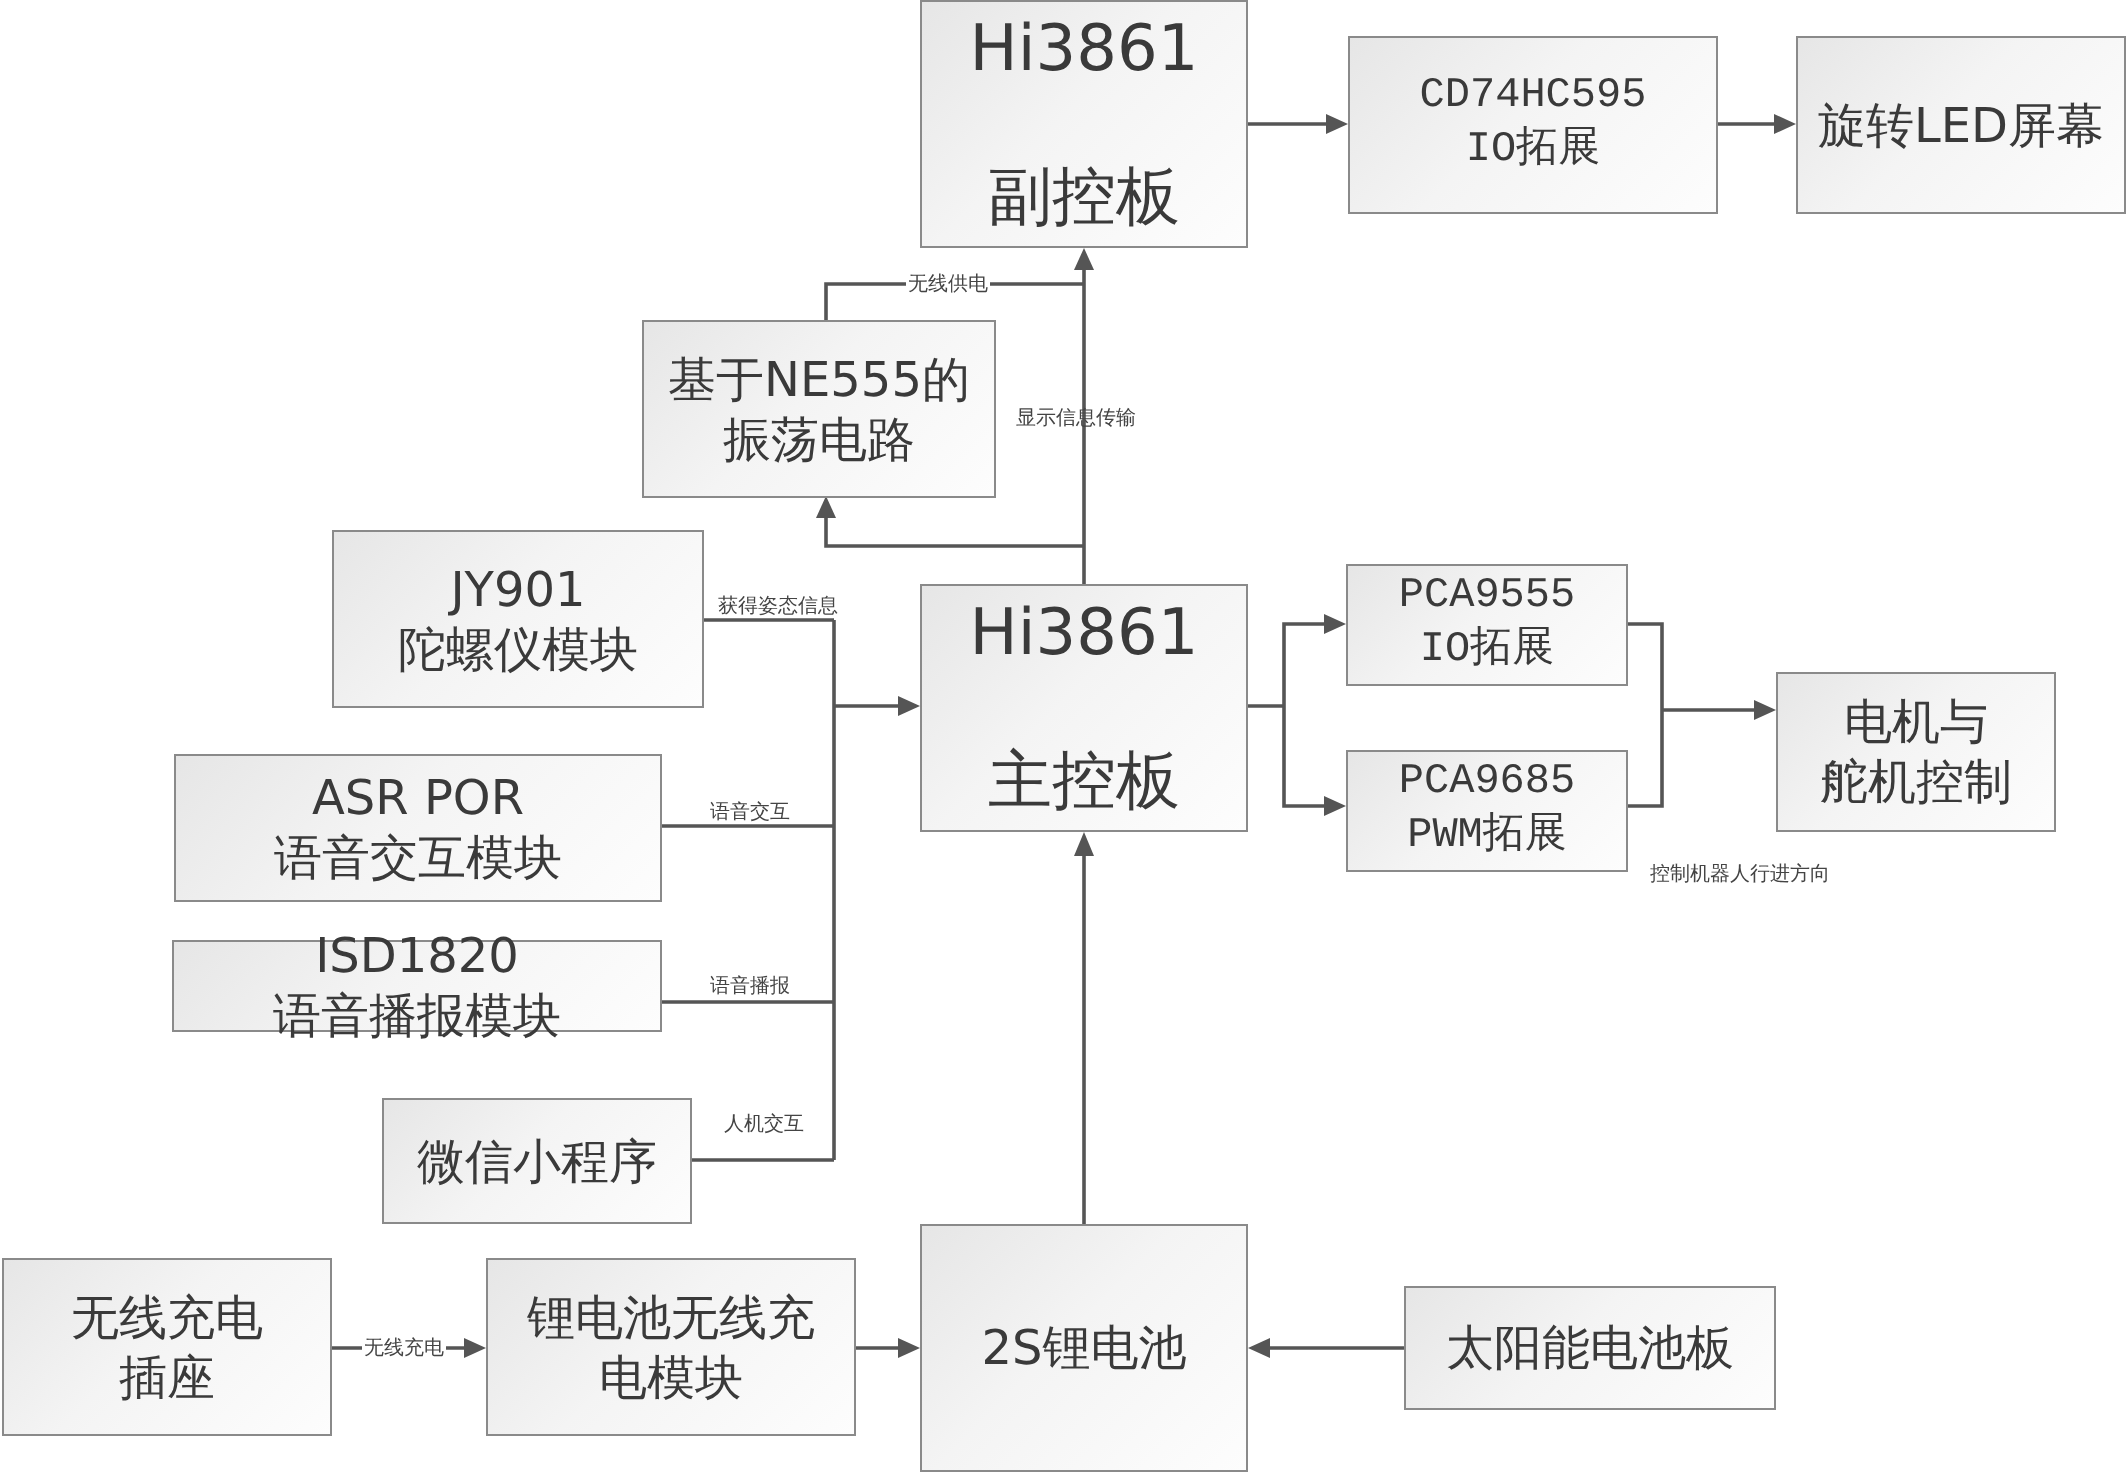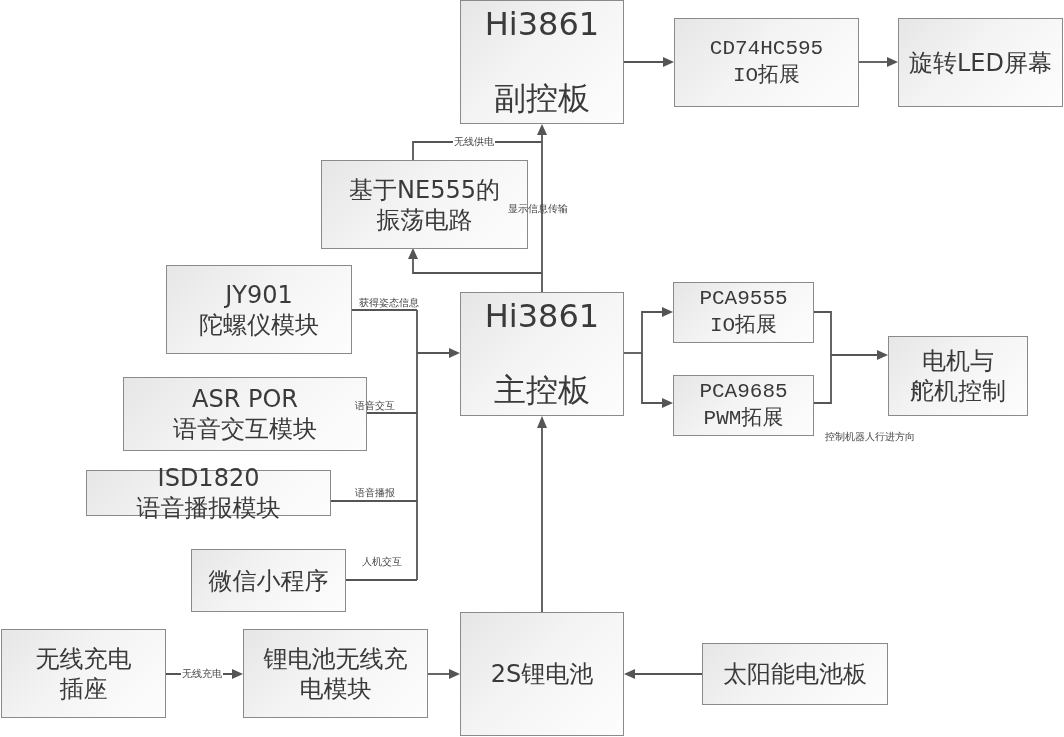--- a/index.html
+++ b/index.html
@@ -78,21 +78,21 @@
 
   <div class="box sm" style="left:674px;top:18px;width:185px;height:89px;">
     <span class="line">CD74HC595</span>
     <span class="line">IO拓展</span>
   </div>
 
   <div class="box mid" style="left:898px;top:18px;width:165px;height:89px;">
     <span class="line">旋转LED屏幕</span>
   </div>
 
-  <div class="box mid" style="left:321px;top:160px;width:207px;height:89px;">
+  <div class="box mid" style="left:321px;top:160px;width:177px;height:89px;">
     <span class="line">基于NE555的</span>
     <span class="line">振荡电路</span>
   </div>
 
   <div class="box mid" style="left:166px;top:265px;width:186px;height:89px;">
     <span class="line">JY901</span>
     <span class="line">陀螺仪模块</span>
   </div>
 
   <div class="box big" style="left:460px;top:292px;width:164px;height:124px;">
@@ -108,21 +108,21 @@
   <div class="box sm" style="left:673px;top:375px;width:141px;height:61px;">
     <span class="line">PCA9685</span>
     <span class="line">PWM拓展</span>
   </div>
 
   <div class="box mid" style="left:888px;top:316px;width:140px;height:80px;margin-top:20px;">
     <span class="line">电机与</span>
     <span class="line">舵机控制</span>
   </div>
 
-  <div class="box mid" style="left:87px;top:377px;width:244px;height:74px;margin-left:36px;">
+  <div class="box mid" style="left:87px;top:377px;width:244px;height:74px;">
     <span class="line">ASR POR</span>
     <span class="line">语音交互模块</span>
   </div>
 
   <div class="box mid" style="left:86px;top:470px;width:245px;height:46px;">
     <span class="line">ISD1820</span>
     <span class="line">语音播报模块</span>
   </div>
 
   <div class="box mid" style="left:191px;top:549px;width:155px;height:63px;">

